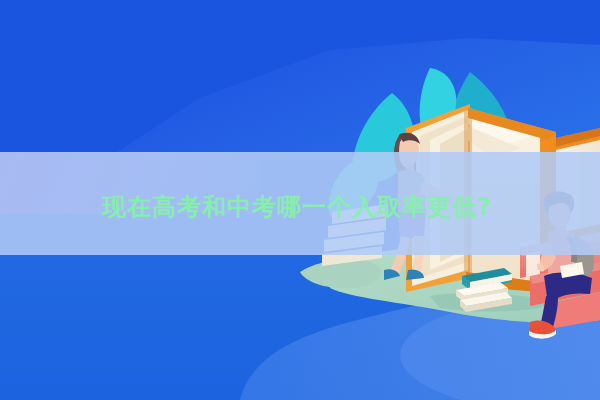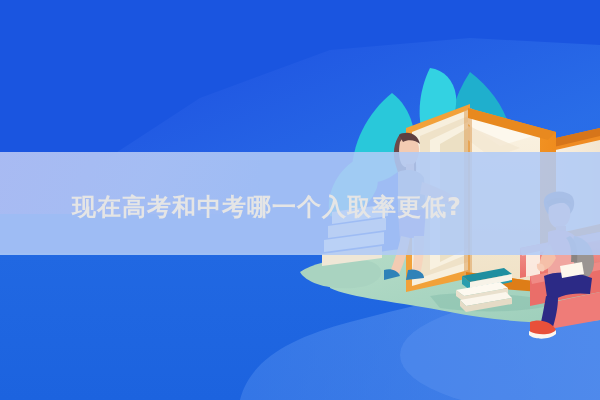--- a/index.html
+++ b/index.html
@@ -40,29 +40,29 @@
     position: absolute;
     left: 0;
     top: 152px;
     width: 260px;
     height: 62px;
     background: linear-gradient(115deg, rgba(170,186,242,0.85) 0%, rgba(170,190,243,0.55) 55%, rgba(176,203,246,0.0) 100%);
     pointer-events: none;
   }
   #headline {
     position: absolute;
-    left: 72px;
+    left: 102px;
     top: 190px;
     width: 430px;
     height: 34px;
     line-height: 34px;
     font-size: 24px;
     font-weight: bold;
     letter-spacing: 1px;
-    color: #e5e5e5;
+    color: #86efac;
     white-space: nowrap;
     font-family: "DejaVu Sans", "Liberation Sans", sans-serif;
   }
 </style>
 </head>
 <body>
 
 <div id="stage">
 
   <svg id="banner-svg" class="layer" width="600" height="400" viewBox="0 0 600 400">

